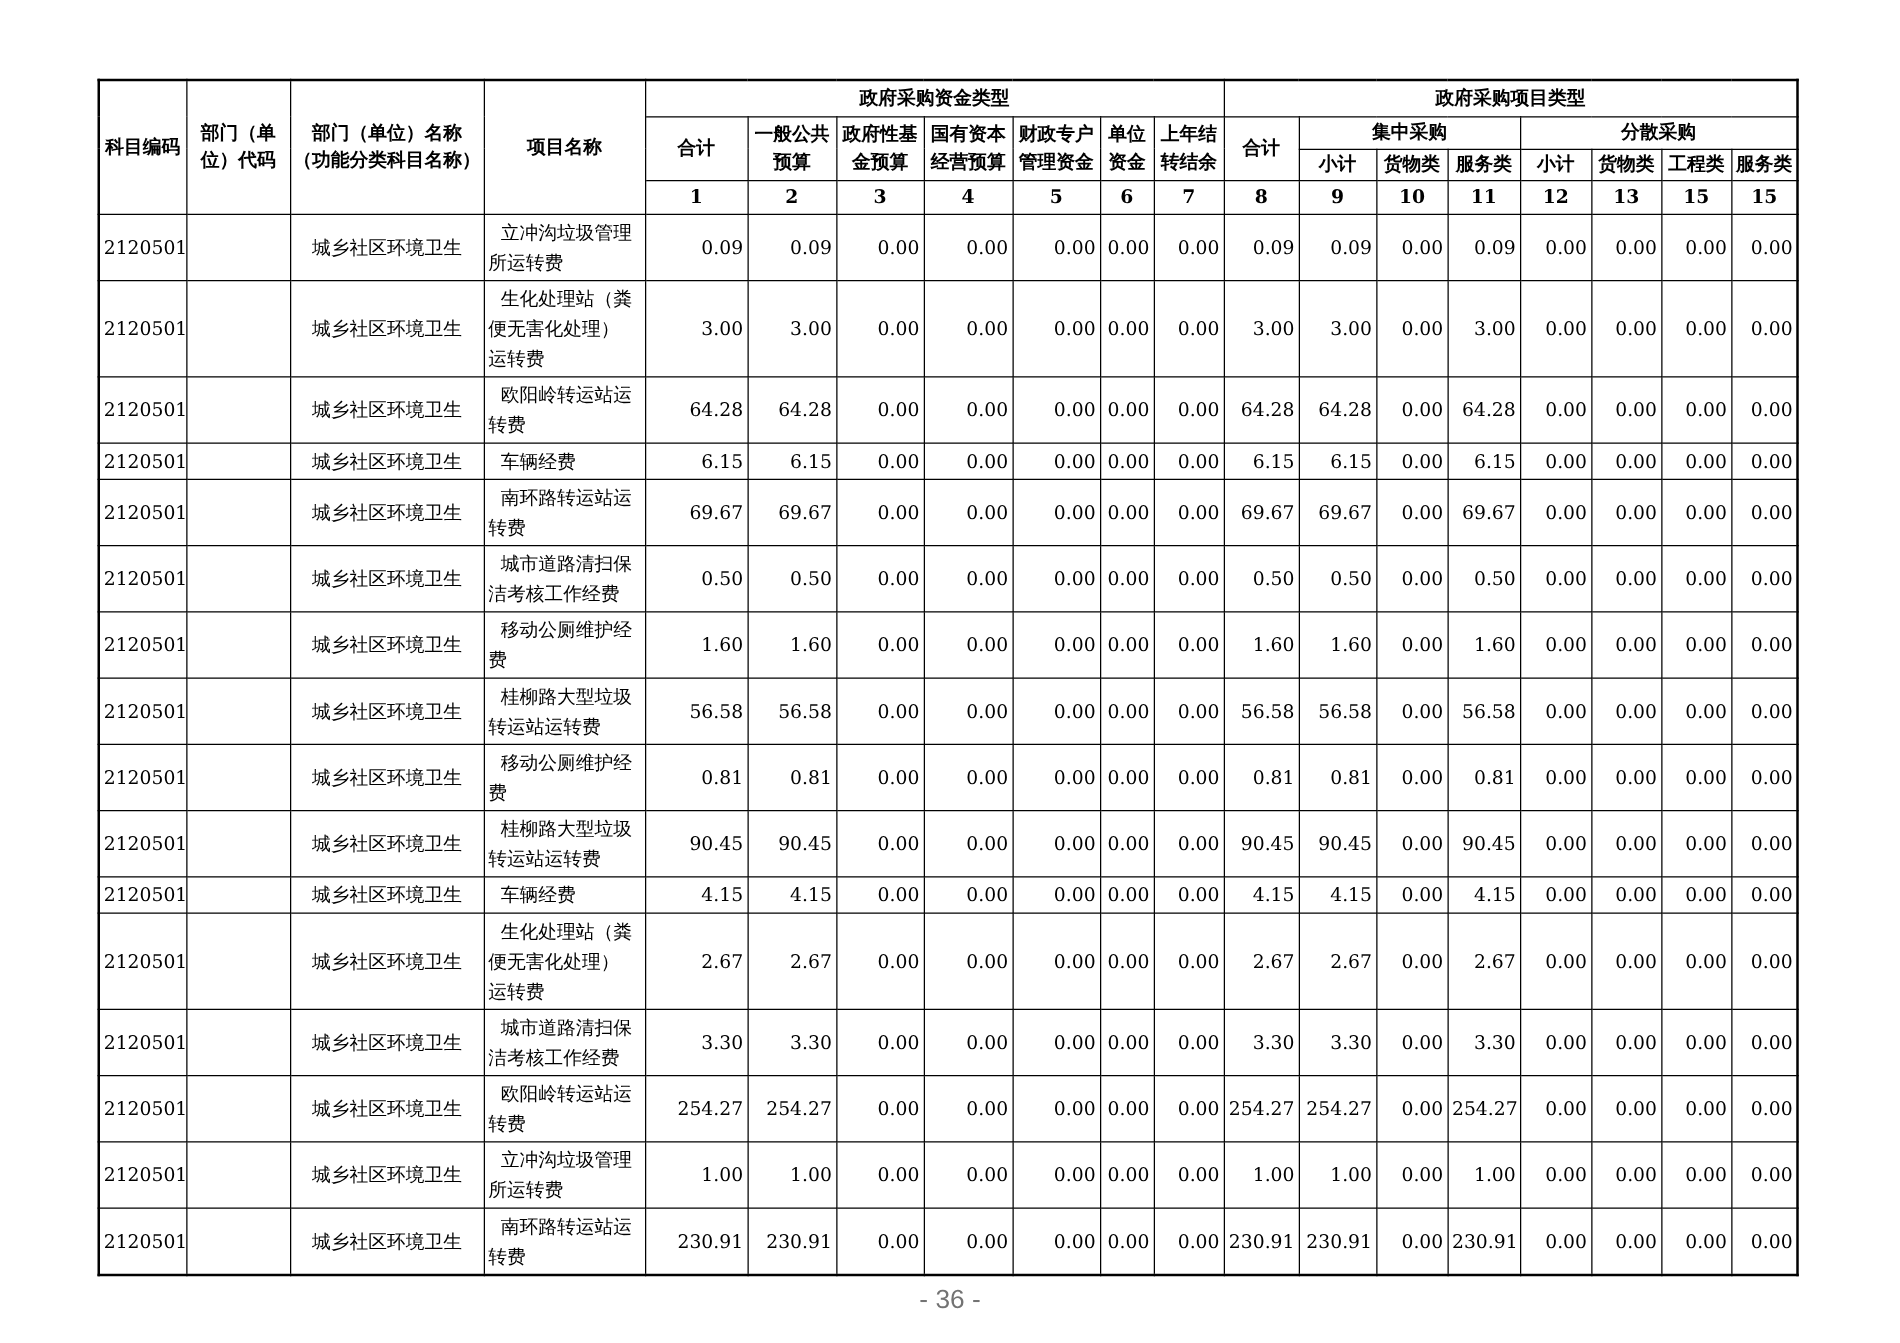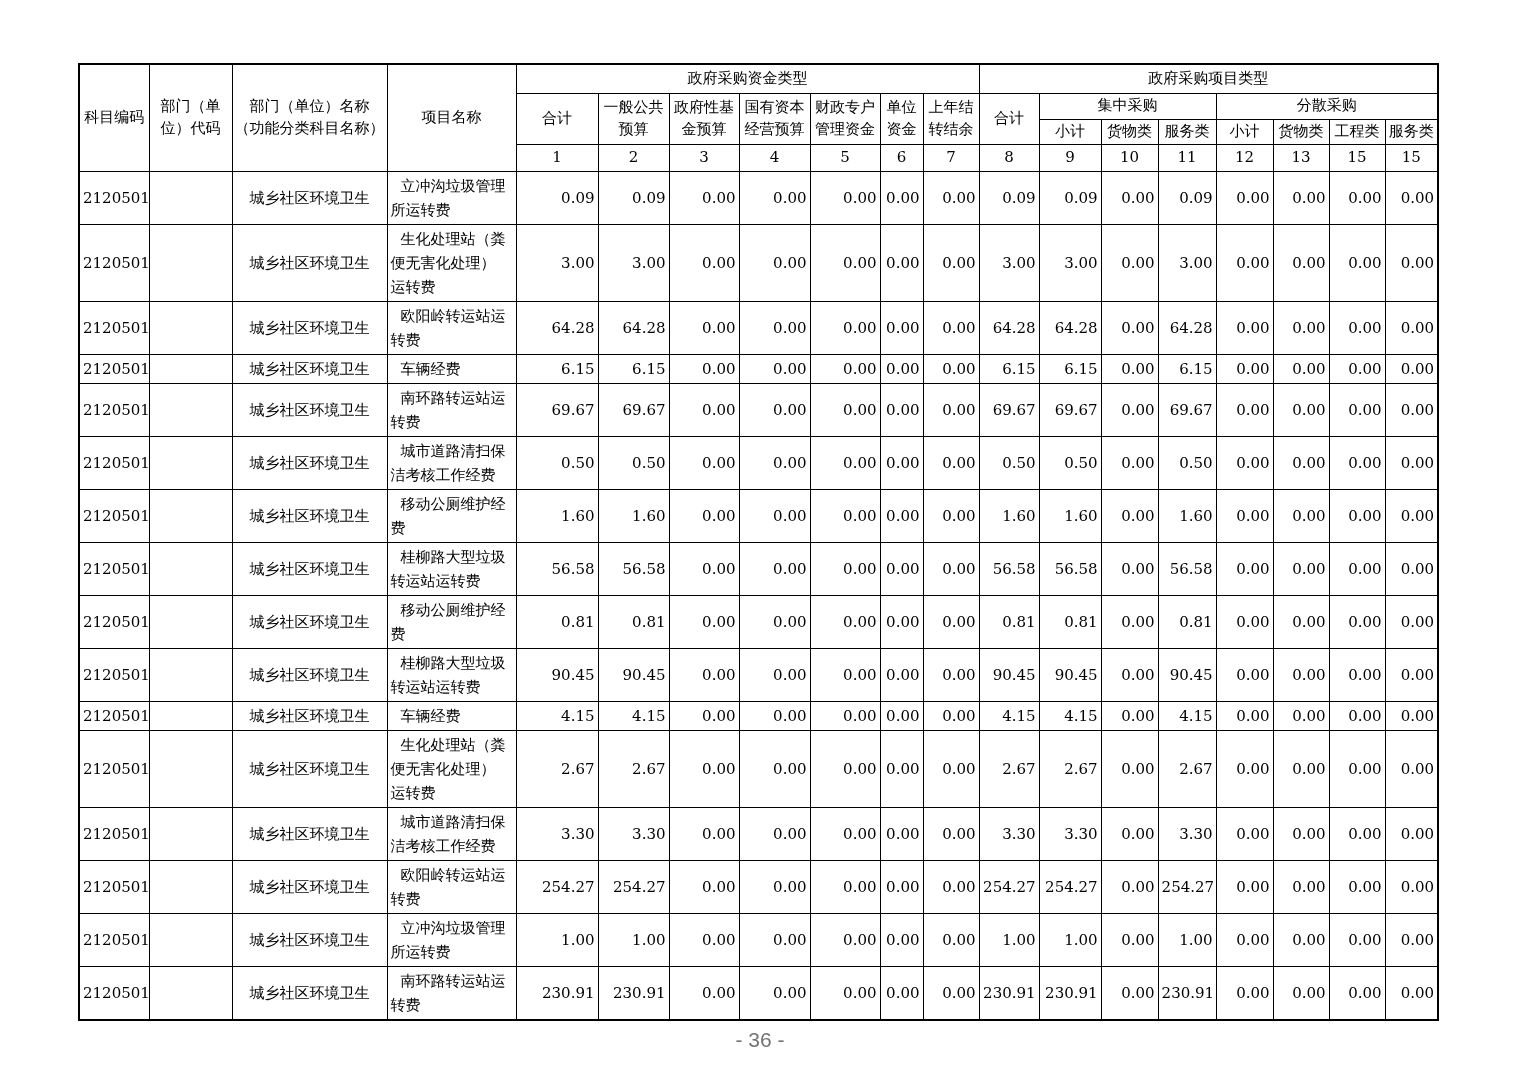--- a/index.html
+++ b/index.html
@@ -21,21 +21,21 @@
     border: 2px solid #000;
   }
   table.budget th, table.budget td {
     border: 1.5px solid #000;
     vertical-align: middle;
     overflow: hidden;
     box-sizing: border-box;
   }
   table.budget th {
     font-size: 15px;
-    font-weight: normal;
+    font-weight: bold;
     white-space: pre-line;
     line-height: 1.45;
     padding: 1px 2px;
   }
   thead tr.h1 { height: 29px; }
   thead tr.h2 { height: 26px; }
   thead tr.h3 { height: 25px; }
   thead tr.h4 { height: 27px; }
   table.budget td {
     font-size: 15px;

